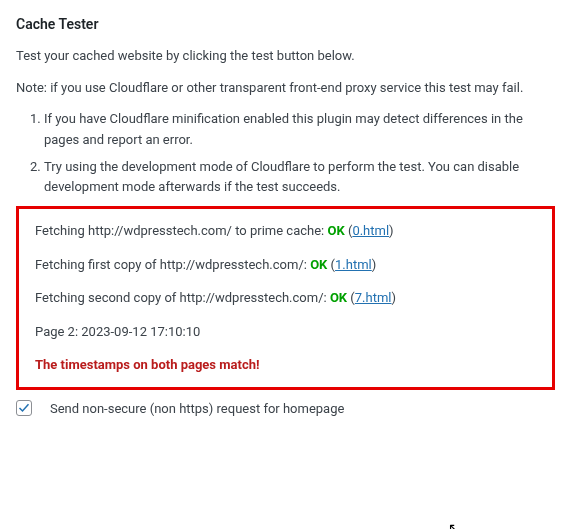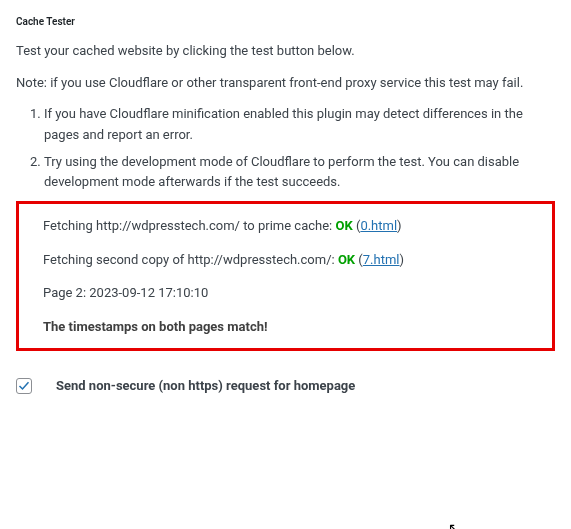--- a/index.html
+++ b/index.html
@@ -6,41 +6,41 @@
     body {
       margin: 0;
       padding: 16px;
       font-family: -apple-system, BlinkMacSystemFont, "Segoe UI", Roboto, sans-serif;
       font-size: 13px;
       color: #3c434a;
       background: #fff;
       width: 571px;
     }
     h2 {
-      font-size: 10px;
+      font-size: 14px;
       font-weight: 600;
       color: #1d2327;
       margin: 0 0 14px 0;
     }
     p {
       margin: 0 0 12px 0;
       line-height: 1.5;
     }
     ol {
       margin: 0 0 8px 0;
       padding-left: 28px;
       line-height: 1.6;
     }
     ol li {
       margin-bottom: 6px;
     }
     .result-box {
       border: 3px solid #e60000;
-      padding: 12px 24px;
-      margin-bottom: 27px;
+      padding: 12px 16px;
+      margin-bottom: 10px;
       line-height: 1.5;
     }
     .result-line {
       margin-bottom: 14px;
     }
     .result-line2 {
       margin-bottom: 4px;
     }
     .result-gap {
       margin-bottom: 14px;
@@ -48,30 +48,29 @@
     .ok {
       color: #00a000;
       font-weight: 700;
     }
     .lnk {
       color: #2271b1;
       text-decoration: underline;
       cursor: pointer;
     }
     .success {
-      color: #404040;
+      color: #b91c1c;
       font-weight: 700;
       margin: 0;
     }
     .chk-row {
       display: flex;
-      align-items: flex-start;
-      gap: 24px;
+      align-items: flex-end;
+      gap: 18px;
       margin-bottom: 18px;
-      font-weight: bold;
     }
     .chk {
       width: 16px;
       height: 16px;
       border: 1px solid #8c8f94;
       border-radius: 3px;
       display: inline-flex;
       align-items: center;
       justify-content: center;
       cursor: pointer;
@@ -101,20 +100,23 @@
 <ol>
   <li>If you have Cloudflare minification enabled this plugin may detect differences in the pages and report an error.</li>
   <li>Try using the development mode of Cloudflare to perform the test. You can disable development mode afterwards if the test succeeds.</li>
 </ol>
 
 <div class="result-box">
   <div class="result-line">
     <span>Fetching http://wdpresstech.com/ to prime cache: </span><span class="ok">OK</span><span> (</span><span class="lnk">0.html</span><span>)</span>
   </div>
   <div class="result-line">
+    <span>Fetching first copy of http://wdpresstech.com/: </span><span class="ok">OK</span><span> (</span><span class="lnk">1.html</span><span>)</span>
+  </div>
+  <div class="result-line">
     <span>Fetching second copy of http://wdpresstech.com/: </span><span class="ok">OK</span><span> (</span><span class="lnk">7.html</span><span>)</span>
   </div>
   <div class="result-gap">Page 2: 2023-09-12 17:10:10</div>
   <div class="success">The timestamps on both pages match!</div>
 </div>
 
 <div class="chk-row">
   <span class="chk">
     <svg viewBox="0 0 16 16">
         <path fill="none" stroke="#2271b1" stroke-width="2" d="M2 8 L6 12 L14 3"></path>

